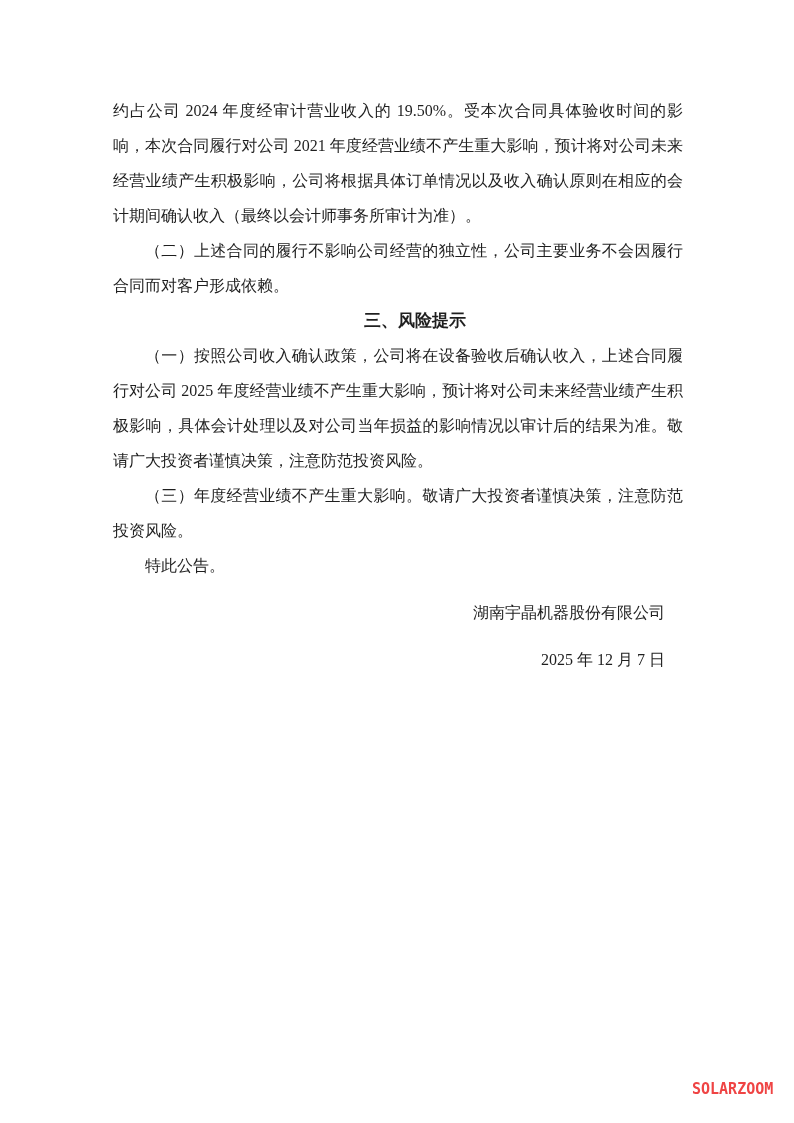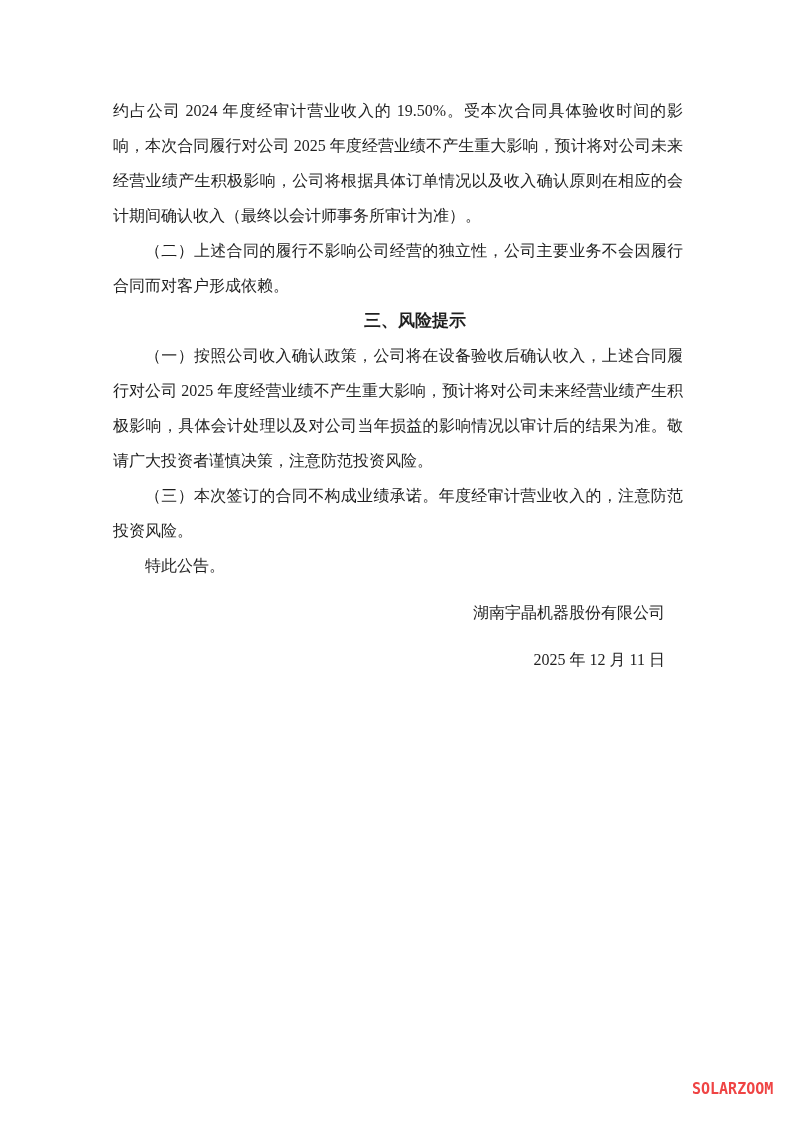--- a/index.html
+++ b/index.html
@@ -59,27 +59,27 @@
     font-size: 15px;
     letter-spacing: 0px;
     color: #ef4444;
   }
 </style>
 </head>
 <body>
 
 <div class="page">
   <div class="doc-body">
-    <p class="para no-indent">约占公司 2024 年度经审计营业收入的 19.50%。受本次合同具体验收时间的影响，本次合同履行对公司 2025 年度经营业绩不产生重大影响，预计将对公司未来经营业绩产生积极影响，公司将根据具体订单情况以及收入确认原则在相应的会计期间确认收入（最终以会计师事务所审计为准）。</p>
+    <p class="para no-indent">约占公司 2024 年度经审计营业收入的 19.50%。受本次合同具体验收时间的影响，本次合同履行对公司 2021 年度经营业绩不产生重大影响，预计将对公司未来经营业绩产生积极影响，公司将根据具体订单情况以及收入确认原则在相应的会计期间确认收入（最终以会计师事务所审计为准）。</p>
     <p class="para">（二）上述合同的履行不影响公司经营的独立性，公司主要业务不会因履行合同而对客户形成依赖。</p>
     <h3 class="section-heading">三、风险提示</h3>
     <p class="para">（一）按照公司收入确认政策，公司将在设备验收后确认收入，上述合同履行对公司 2025 年度经营业绩不产生重大影响，预计将对公司未来经营业绩产生积极影响，具体会计处理以及对公司当年损益的影响情况以审计后的结果为准。敬请广大投资者谨慎决策，注意防范投资风险。</p>
-    <p class="para">（三）本次签订的合同不构成业绩承诺。年度经审计营业收入的，注意防范投资风险。</p>
+    <p class="para">（三）年度经营业绩不产生重大影响。敬请广大投资者谨慎决策，注意防范投资风险。</p>
     <p class="para">特此公告。</p>
 
     <div class="signature">
       <p>湖南宇晶机器股份有限公司</p>
-      <p>2025 年 12 月 11 日</p>
+      <p>2025 年 12 月 7 日</p>
     </div>
   </div>
 
   <div class="watermark">SOLARZOOM</div>
 </div>
 
 </body></html>

